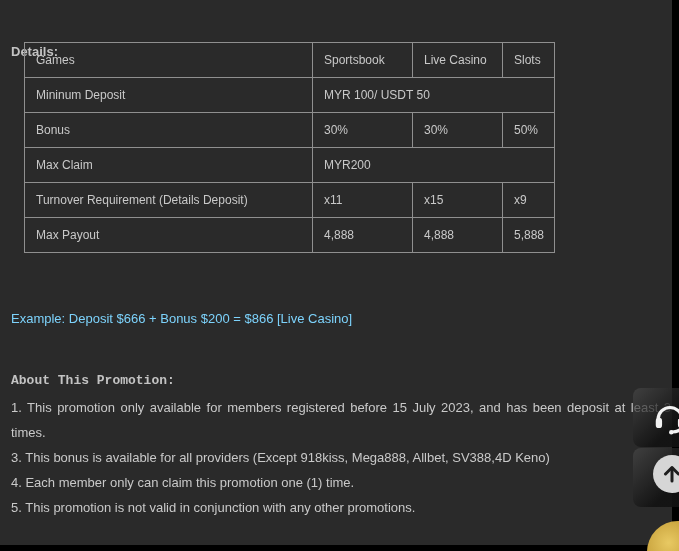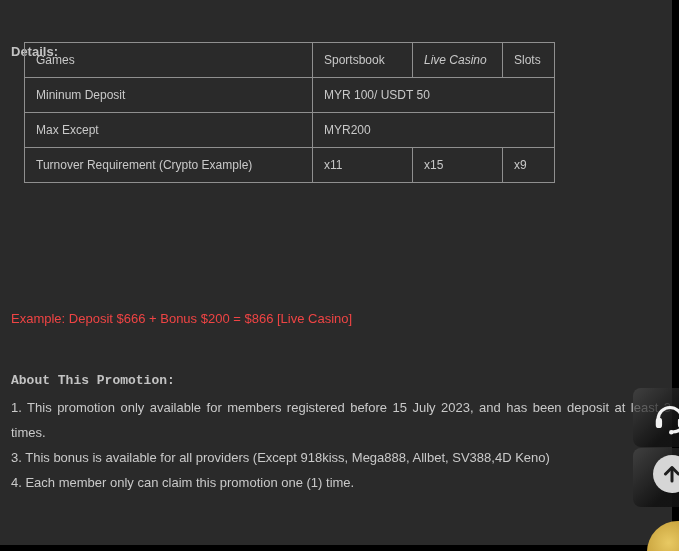--- a/index.html
+++ b/index.html
@@ -40,30 +40,30 @@
     height: 35px;
     padding: 0 8px 0 11px;
     font-weight: 400;
     text-align: left;
     vertical-align: middle;
     white-space: nowrap;
     overflow: hidden;
   }
   .col-games { width: 288px; }
   .col-sb { width: 100px; }
-  .col-lc { width: 90px; font-style: italic; }
+  .col-lc { width: 90px; }
   .col-slots { width: 52px; margin-top: 24px; }
 
   .example-block {
     position: absolute;
     left: 11px; top: 306px;
     width: 650px;
     font-size: 13px;
     line-height: 26px;
-    color: #ef4444;
+    color: #7dd3fc;
   }
   .terms-block {
     position: absolute;
     left: 11px; top: 395px;
     width: 660px;
     font-size: 13px;
     line-height: 25px;
     color: #c9c9c9;
   }
   .terms-block p { text-align: justify; }
@@ -127,42 +127,55 @@
       <th class="col-games">Games</th>
       <th class="col-sb">Sportsbook</th>
       <th class="col-lc">Live Casino</th>
       <th class="col-slots">Slots</th>
     </tr>
     <tr>
       <td>Mininum Deposit</td>
       <td colspan="3">MYR 100/ USDT 50</td>
     </tr>
     <tr>
-      <td>Max Except</td>
+      <td>Bonus</td>
+      <td>30%</td>
+      <td>30%</td>
+      <td>50%</td>
+    </tr>
+    <tr>
+      <td>Max Claim</td>
       <td colspan="3">MYR200</td>
     </tr>
     <tr>
-      <td>Turnover Requirement (Crypto Example)</td>
+      <td>Turnover Requirement (Details Deposit)</td>
       <td>x11</td>
       <td>x15</td>
       <td>x9</td>
+    </tr>
+    <tr>
+      <td>Max Payout</td>
+      <td>4,888</td>
+      <td>4,888</td>
+      <td>5,888</td>
     </tr>
   </tbody>
     </table>
 
   <div class="example-block">
     <p>Example: Deposit $666 + Bonus $200 = $866 [Live Casino]</p>
   </div>
 
   <div class="heading" id="about-heading">About This Promotion:</div>
 
   <div class="terms-block">
     <p>1. This promotion only available for members registered before 15 July 2023, and has been deposit at least 3 times.</p>
     <p>3. This bonus is available for all providers (Except 918kiss, Mega888, Allbet, SV388,4D Keno)</p>
     <p>4. Each member only can claim this promotion one (1) time.</p>
+    <p>5. This promotion is not valid in conjunction with any other promotions.</p>
   </div>
 
 </div>
 
 <div class="edge-bottom"></div>
 <div class="edge-right"></div>
 
 <div class="float-btn" id="chat-button">
   <svg width="38" height="38" viewBox="0 0 24 24" fill="none" stroke="#f2f2f2" stroke-width="2" stroke-linecap="round">
     <path d="M4.5 13.5 a7.5 7.5 0 0 1 15 0"></path>

